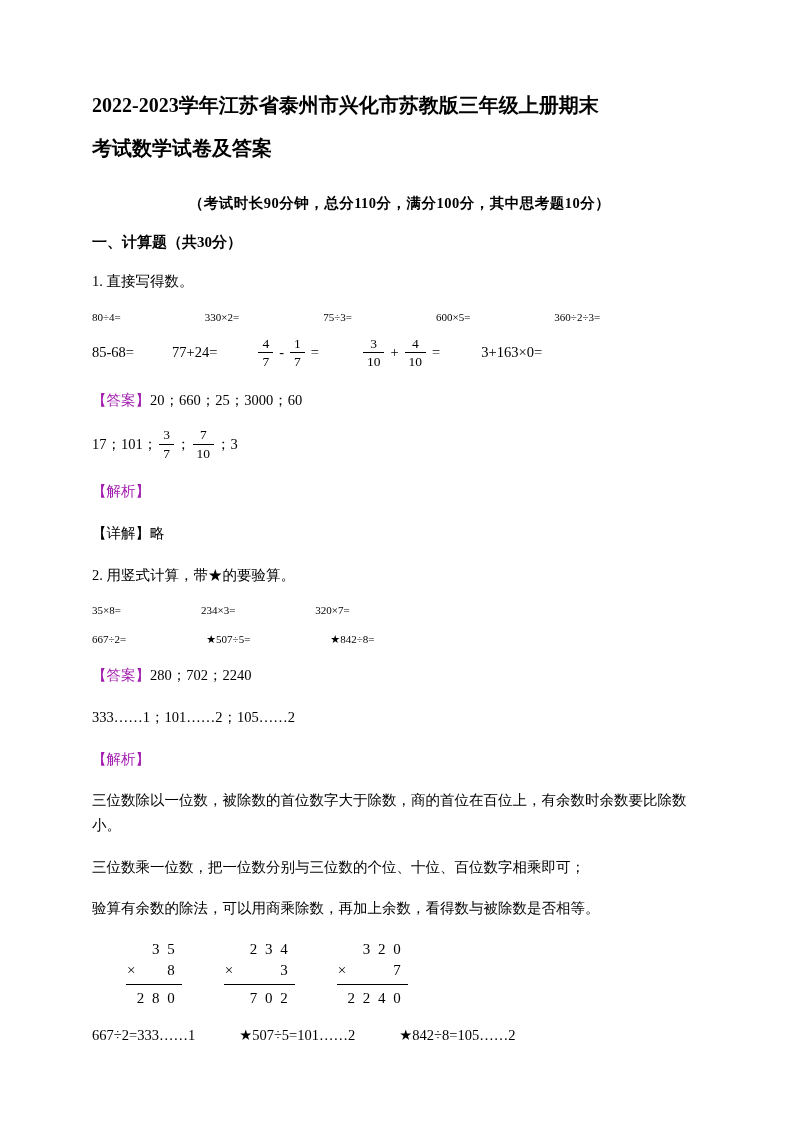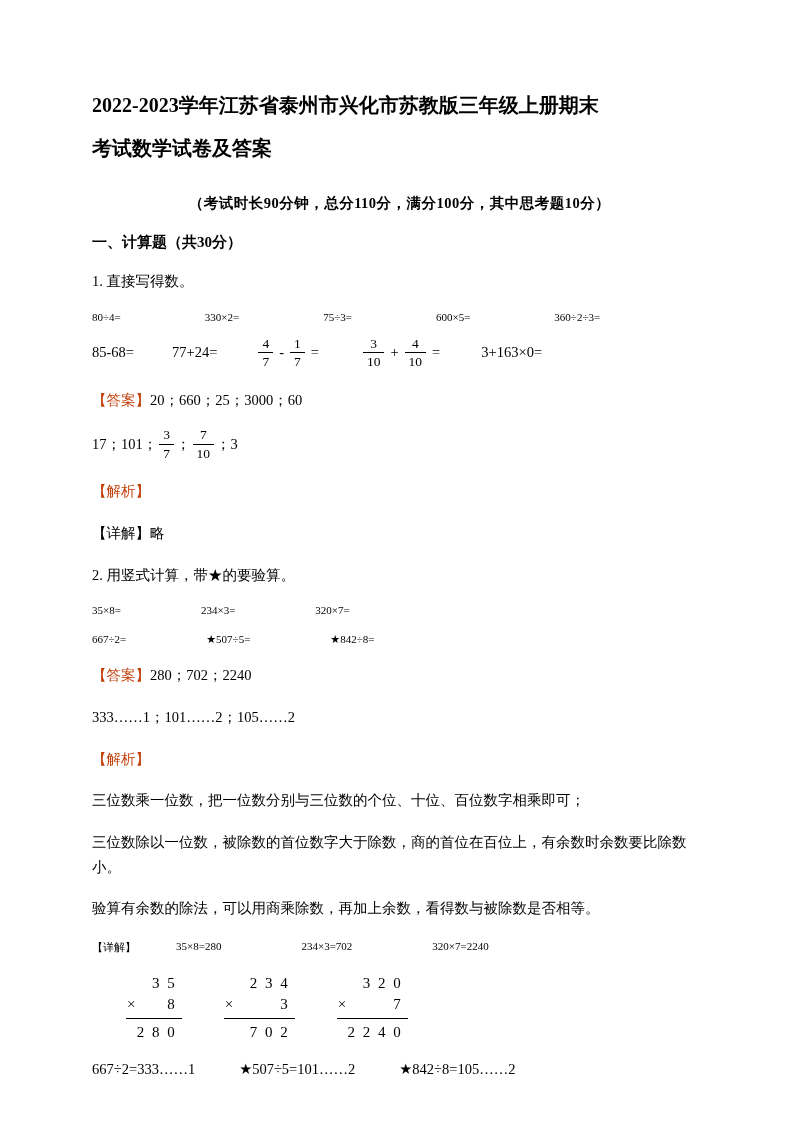--- a/index.html
+++ b/index.html
@@ -2,21 +2,21 @@
 <html><head>
 <meta charset="utf-8">
 <style>
   html,body{margin:0;padding:0;background:#fff;}
   body{width:793px;height:1122px;color:#000;font-family:"Liberation Serif","DejaVu Serif",serif;}
   .page{width:793px;height:1122px;box-sizing:border-box;padding:84px 86px 30px 92px;overflow:hidden;background:#fff;}
   .title{font-size:20px;font-weight:bold;text-align:left;line-height:2.15;}
   .subtitle{font-size:14.5px;font-weight:bold;text-align:center;margin-top:24px;letter-spacing:.5px;}
   .section{font-size:15px;font-weight:bold;margin-top:20px;}
   .line{font-size:14.5px;margin-top:17px;line-height:1.7;}
-  .blue{color:#c2410c;}
+  .blue{color:#a21caf;}
   .expr-row{display:flex;margin-top:17px;font-size:11px;flex-wrap:nowrap;gap:40px;}
   .g42>span{margin-right:44px;}
   .g36>span{margin-right:40px;}
   .row-frac{display:flex;align-items:center;margin-top:12px;font-size:14.5px;}
   .row-frac>*{margin-right:38px;}
   .fexpr{display:inline-flex;align-items:center;}
   .fexpr>span{margin:0 3px;}
   .frac{display:inline-flex;flex-direction:column;text-align:center;line-height:1.3;font-size:13.5px;margin:0 2px;}
   .frac .num{border-bottom:1px solid #000;padding:0 4px;}
   .frac .den{padding:0 4px;}
@@ -125,30 +125,24 @@
   <div class="line">
     <span class="blue">【答案】</span><span>280；702；2240</span>
   </div>
 
   <div class="line">333……1；101……2；105……2</div>
 
   <div class="line">
     <span class="blue">【解析】</span>
   </div>
 
+  <div class="line">三位数除以一位数，被除数的首位数字大于除数，商的首位在百位上，有余数时余数要比除数小。</div>
   <div class="line">三位数乘一位数，把一位数分别与三位数的个位、十位、百位数字相乘即可；</div>
-  <div class="line">三位数除以一位数，被除数的首位数字大于除数，商的首位在百位上，有余数时余数要比除数小。</div>
   <div class="line">验算有余数的除法，可以用商乘除数，再加上余数，看得数与被除数是否相等。</div>
 
-  <div class="expr-row g36" style="margin-top:19px;">
-    <span style="margin-right:0;">【详解】</span>
-    <span>35×8=280</span>
-    <span>234×3=702</span>
-    <span>320×7=2240</span>
-  </div>
 
   <div class="vwrap">
     <div class="vcalc">
       <div class="vtop">3 5</div>
       <div class="vmid">
         <span>×</span>
         <span>8</span>
       </div>
       <div class="vres">2 8 0</div>
     </div>

